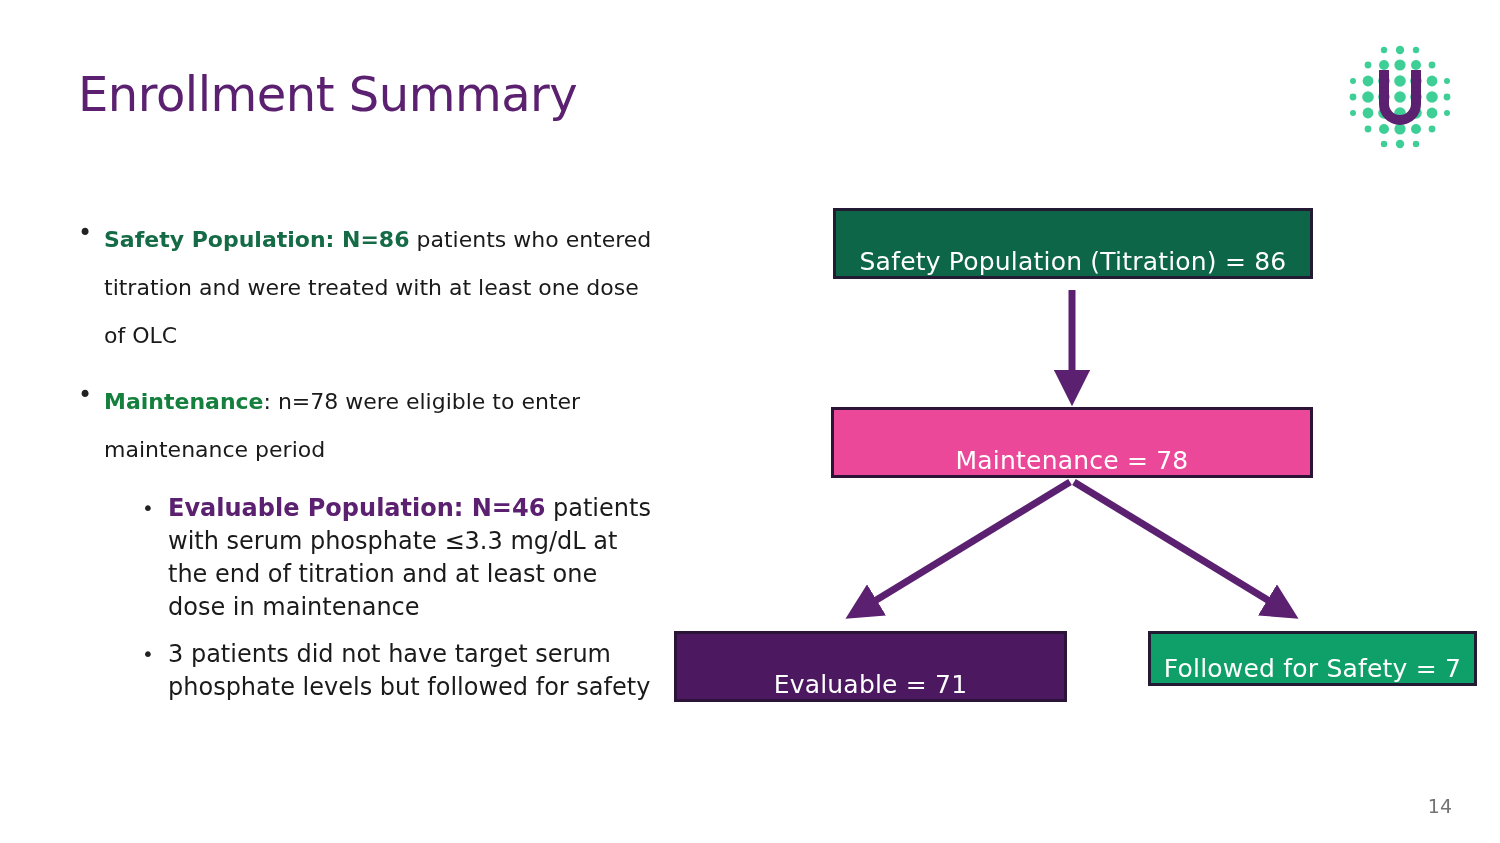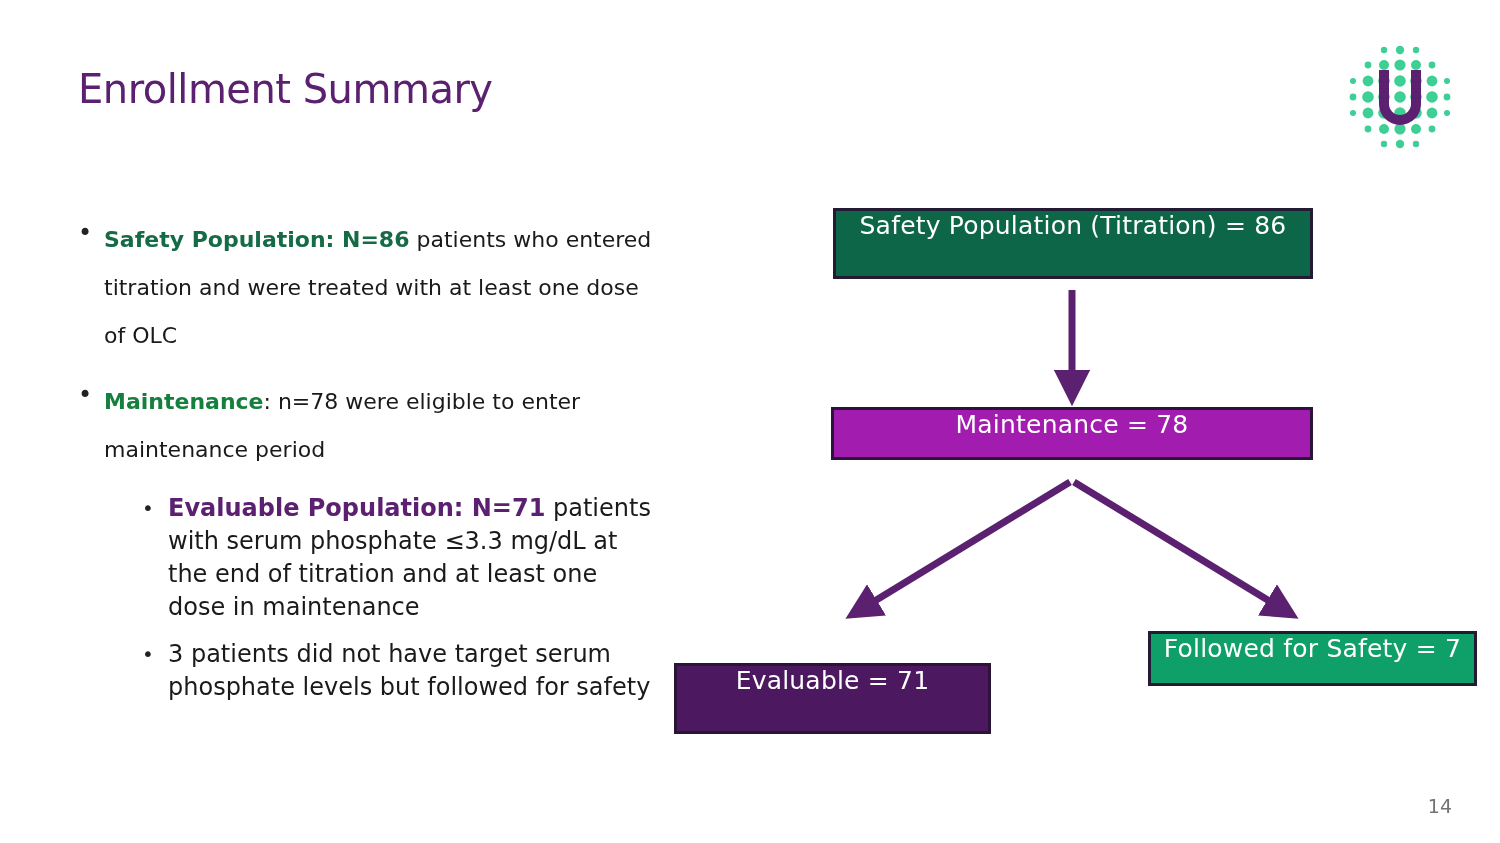--- a/index.html
+++ b/index.html
@@ -17,21 +17,21 @@
     background: #ffffff;
     overflow: hidden;
   }
 
   
   #slide-title {
     position: absolute;
     left: 78px;
     top: 66px;
     font-family: "DejaVu Sans", sans-serif;
-    font-size: 40px;
+    font-size: 48px;
     font-weight: 400;
     letter-spacing: -0.5px;
     color: #5B2070;
     white-space: nowrap;
   }
 
   
   #logo {
     position: absolute;
     left: 1344px;
@@ -98,51 +98,50 @@
     left: 660px;
     top: 190px;
     width: 830px;
     height: 540px;
   }
   .flow-box {
     position: absolute;
     box-sizing: border-box;
     border: 3px solid #231a33;
     display: flex;
-    align-items: flex-start;
+    align-items: flex-end;
     justify-content: center;
     color: #ffffff;
     font-size: 25px;
     font-weight: 400;
     letter-spacing: 0.2px;
     text-align: center;
   }
   #box-safety {
     left: 173px;
     top: 18px;
     width: 480px;
     height: 71px;
     background: #0C6647;
   }
   #box-maintenance {
     left: 171px;
     top: 217px;
     width: 482px;
-    height: 53px;
-    background: #a21caf;
+    height: 71px;
+    background: #ec4899;
     border-color: #2B1438;
   }
   #box-evaluable {
     left: 14px;
     top: 441px;
-    width: 317px;
+    width: 393px;
     height: 71px;
     background: #4C1961;
     border-color: #2B1438;
-    margin-top: 32px;
   }
   #box-followed {
     left: 488px;
     top: 441px;
     width: 329px;
     height: 55px;
     background: #0FA06A;
     border-color: #231a33;
   }
   #flow-arrows {
@@ -230,21 +229,21 @@
       <span class="bullet-text"><span class="lead-green">Safety Population: N=86</span><span> patients who entered titration and were treated with at least one dose of OLC</span></span>
     </div>
 
     <div class="bullet-row">
       <span class="bullet-mark">•</span>
       <span class="bullet-text"><span class="lead-black">Maintenance</span><span>: n=78 were eligible to enter maintenance period</span></span>
     </div>
 
     <div class="bullet-row sub">
       <span class="bullet-mark">•</span>
-      <span class="bullet-text"><span class="lead-purple">Evaluable Population: N=71</span><span> patients with serum phosphate ≤3.3 mg/dL at the end of titration and at least one dose in maintenance</span></span>
+      <span class="bullet-text"><span class="lead-purple">Evaluable Population: N=46</span><span> patients with serum phosphate ≤3.3 mg/dL at the end of titration and at least one dose in maintenance</span></span>
     </div>
 
     <div class="bullet-row sub">
       <span class="bullet-mark">•</span>
       <span class="bullet-text"><span>3 patients did not have target serum phosphate levels but followed for safety</span></span>
     </div>
 
   </div>
 
   <div id="flow">

